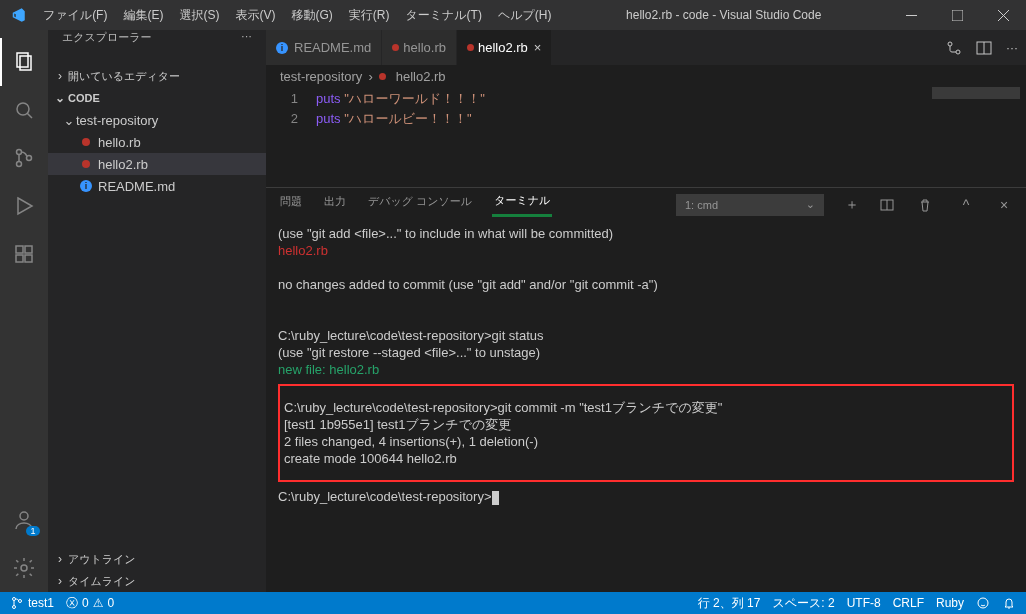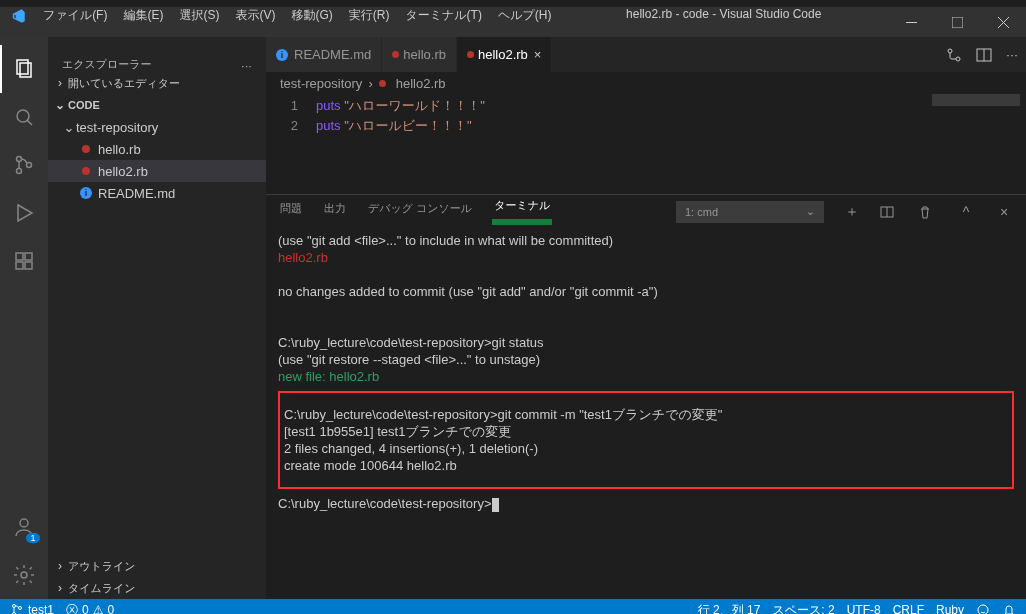--- a/index.html
+++ b/index.html
@@ -1,32 +1,32 @@
 <!DOCTYPE html>
 <html><head>
 <meta charset="utf-8">
 <style>
 * { margin:0; padding:0; box-sizing:border-box; font-family:"Segoe UI","Meiryo",sans-serif; }
 body { width:1026px; height:614px; background:#1e1e1e; color:#cccccc; font-size:12px; overflow:hidden; }
-.titlebar { height:30px; background:#323233; display:flex; align-items:flex-start; color:#cccccc;margin-top:7px; }
+.titlebar { height:30px; background:#323233; display:flex; align-items:center; color:#cccccc; }
 .titlebar .logo { width:35px; display:flex; align-items:center; justify-content:center; color:#3ea6ff; }
 .menubar { display:flex; }
 .menubar span { padding:0 8px; font-size:12px; cursor:pointer; }
 .titlebar .title { flex:1; text-align:center; font-size:12px; color:#cccccc; }
 .winctrl { display:flex; }
 .winctrl div { width:46px; height:30px; display:flex; align-items:center; justify-content:center; cursor:pointer; }
 .main { display:flex; height:calc(100% - 52px); }
 .activitybar { width:48px; background:#333333; display:flex; flex-direction:column; align-items:center; padding-top:8px; }
 .activitybar .ab-item { width:48px; height:48px; display:flex; align-items:center; justify-content:center; color:#858585; cursor:pointer; position:relative; }
 .activitybar .ab-item.active { color:#ffffff; }
 .activitybar .ab-item.active::before { content:""; position:absolute; left:0; top:0; width:2px; height:48px; background:#ffffff; }
 .activitybar .spacer { flex:1; }
 .activitybar .badge { position:absolute; right:8px; bottom:8px; background:#007acc; color:#fff; border-radius:10px; font-size:9px; padding:0 4px; min-width:14px; text-align:center; }
 .sidebar { width:218px; background:#252526; display:flex; flex-direction:column; }
-.sb-header { height:35px; display:flex; align-items:flex-end; justify-content:space-between; padding:0 14px; color:#bbbbbb; font-size:11px; }
+.sb-header { height:35px; display:flex; align-items:flex-start; justify-content:space-between; padding:0 14px; color:#bbbbbb; font-size:11px; }
 .sb-section { display:flex; align-items:center; height:22px; padding-left:4px; color:#cccccc; font-size:11px; cursor:pointer; }
 .sb-section .chev { width:16px; text-align:center; font-size:12px; }
 .sb-section.bold { font-weight:bold; }
 .tree { font-size:13px; color:#cccccc; }
 .tree .row { height:22px; display:flex; align-items:center; padding-left:6px; cursor:pointer; }
 .tree .row.sel { background:#37373d; }
 .tree .row .chev { width:14px; text-align:center; }
 .tree .row .ficon { width:16px; display:flex; align-items:center; justify-content:center; margin-right:4px; }
 .tree .indent1 { padding-left:14px; }
 .tree .indent2 { padding-left:30px; }
@@ -45,21 +45,21 @@
 .code-area { display:flex; height:100px; position:relative; }
 .gutter { width:50px; text-align:right; padding-right:18px; color:#858585; font-family:Consolas,monospace; font-size:13px; line-height:20px; padding-top:2px; }
 .code-lines { font-family:Consolas,monospace; font-size:13px; line-height:20px; padding-top:2px; }
 .code-lines .kw { color:#8b5cf6; }
 .code-lines .str { color:#ce9178; }
 .minimap { position:absolute; right:0; top:0; width:100px; height:100px; background:#1e1e1e; }
 .minimap .mm { position:absolute; right:6px; top:0; width:88px; height:12px; background:#3a3a3a; }
 .panel { flex:1; display:flex; flex-direction:column; border-top:1px solid #3c3c3c; overflow:hidden; }
 .panel-tabs { height:33px; display:flex; align-items:center; padding:0 12px; color:#969696; font-size:11px; gap:18px; }
 .panel-tabs .pt { cursor:pointer; padding:0 2px 6px 2px; }
-.panel-tabs .pt.active { color:#ffffff; border-bottom:6px solid #15803d; }
+.panel-tabs .pt.active { color:#ffffff; border-bottom:3px solid #15803d; }
 .panel-tabs .ptspace { flex:1; }
 .terminal-select { width:148px; height:22px; background:#3c3c3c; border:1px solid #3c3c3c; display:flex; align-items:center; padding:0 8px; justify-content:space-between; cursor:pointer; }
 .panel-tabs .picon { cursor:pointer; width:20px; text-align:center; font-size:14px; }
 .terminal { flex:1; overflow:hidden; font-family:Consolas,monospace; font-size:13px; line-height:17px; color:#cccccc; padding:4px 12px 8px 12px; position:relative; }
 .terminal .red { color:#cd3131; }
 .terminal .green { color:#26a269; }
 .highlight-box { border:2px solid #ff2e2e; padding:13px 4px; margin:6px 0; }
 .cursor { display:inline-block; width:7px; height:14px; background:#cccccc; vertical-align:middle; }
 .statusbar { height:22px; background:#007acc; display:flex; align-items:center; color:#ffffff; font-size:12px; padding:0 4px; }
 .statusbar .sb-item { display:flex; align-items:center; padding:0 6px; gap:4px; cursor:pointer; }

